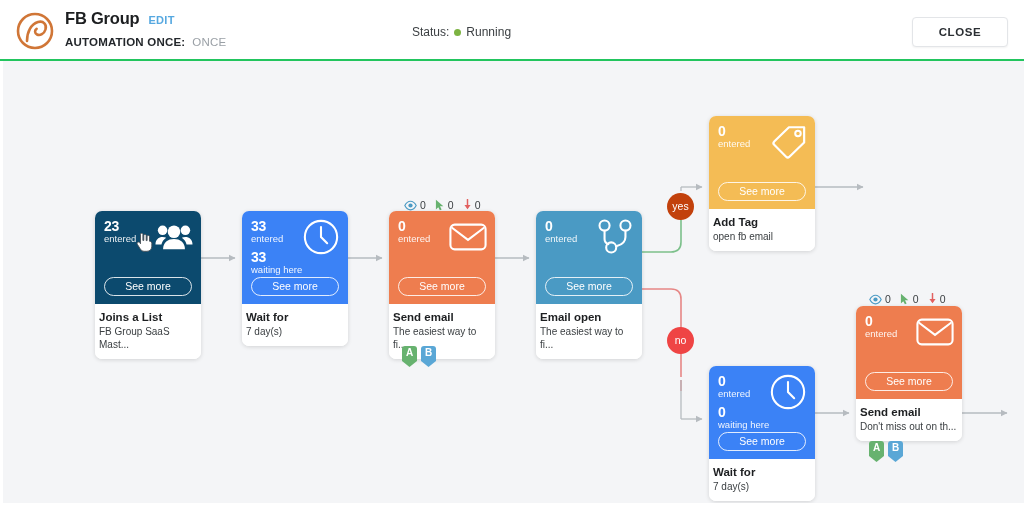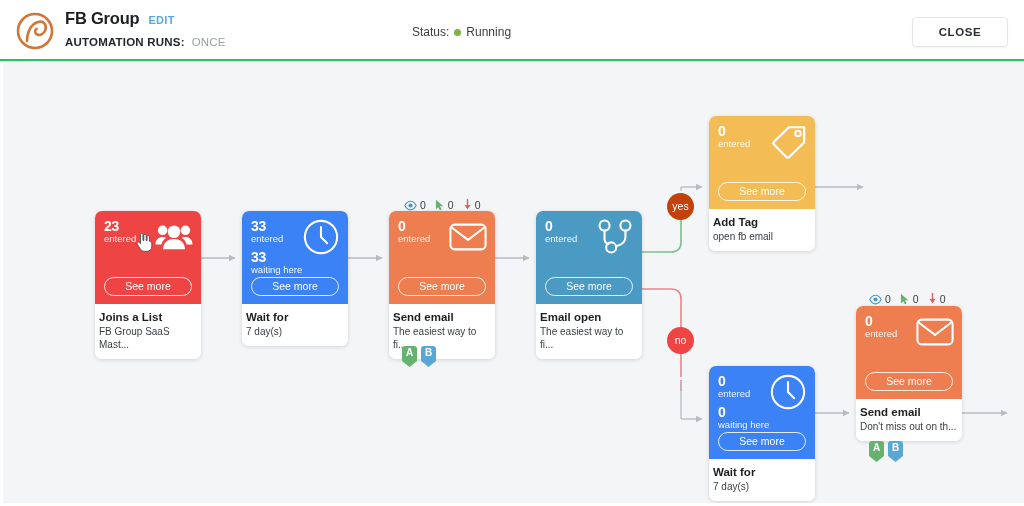--- a/index.html
+++ b/index.html
@@ -111,21 +111,21 @@
     padding: 6px 4px 8px 4px;
   }
   .node-title {
     font-size: 11.5px; font-weight: bold; color: #1d1f21; line-height: 14px;
   }
   .node-sub {
     font-size: 10px; color: #3c4043; line-height: 13px; margin-top: 1px;
   }
 
   
-  .c-red    .node-body { background: #ef4444; }
+  .c-red    .node-body { background: #0c4a6e; }
   .c-teal   .node-body { background: #3b82f6; }
   .c-orange .node-body { background: #ee7d4f; }
   .c-blue   .node-body { background: #4a9ac4; }
   .c-amber  .node-body { background: #f4bc55; }
 
   
   .metrics {
     position: absolute;
     display: flex; align-items: center; gap: 9px;
   }
@@ -168,21 +168,21 @@
     <path d="M13 31 C13 22 17 14 24 12 C29.5 10.5 33 14.5 31.5 19.5 C30.2 23.8 26 26 23 24.5
              C20.6 23.3 20.4 20.2 22.6 18.8" fill="none" stroke="#d07637" stroke-width="2.6" stroke-linecap="round"></path>
   </svg>
 
   <div class="title-block">
     <div class="title-row">
       <span class="app-title">FB Group</span>
       <span class="edit-link">EDIT</span>
     </div>
     <div class="runs-row">
-      <span class="runs-label">AUTOMATION RUNS:</span>
+      <span class="runs-label">AUTOMATION ONCE:</span>
       <span class="runs-value">ONCE</span>
     </div>
   </div>
 
   <div class="status-block">
     <span class="status-label">Status:</span>
     <span class="status-dot"></span>
     <span class="status-value">Running</span>
   </div>
 

